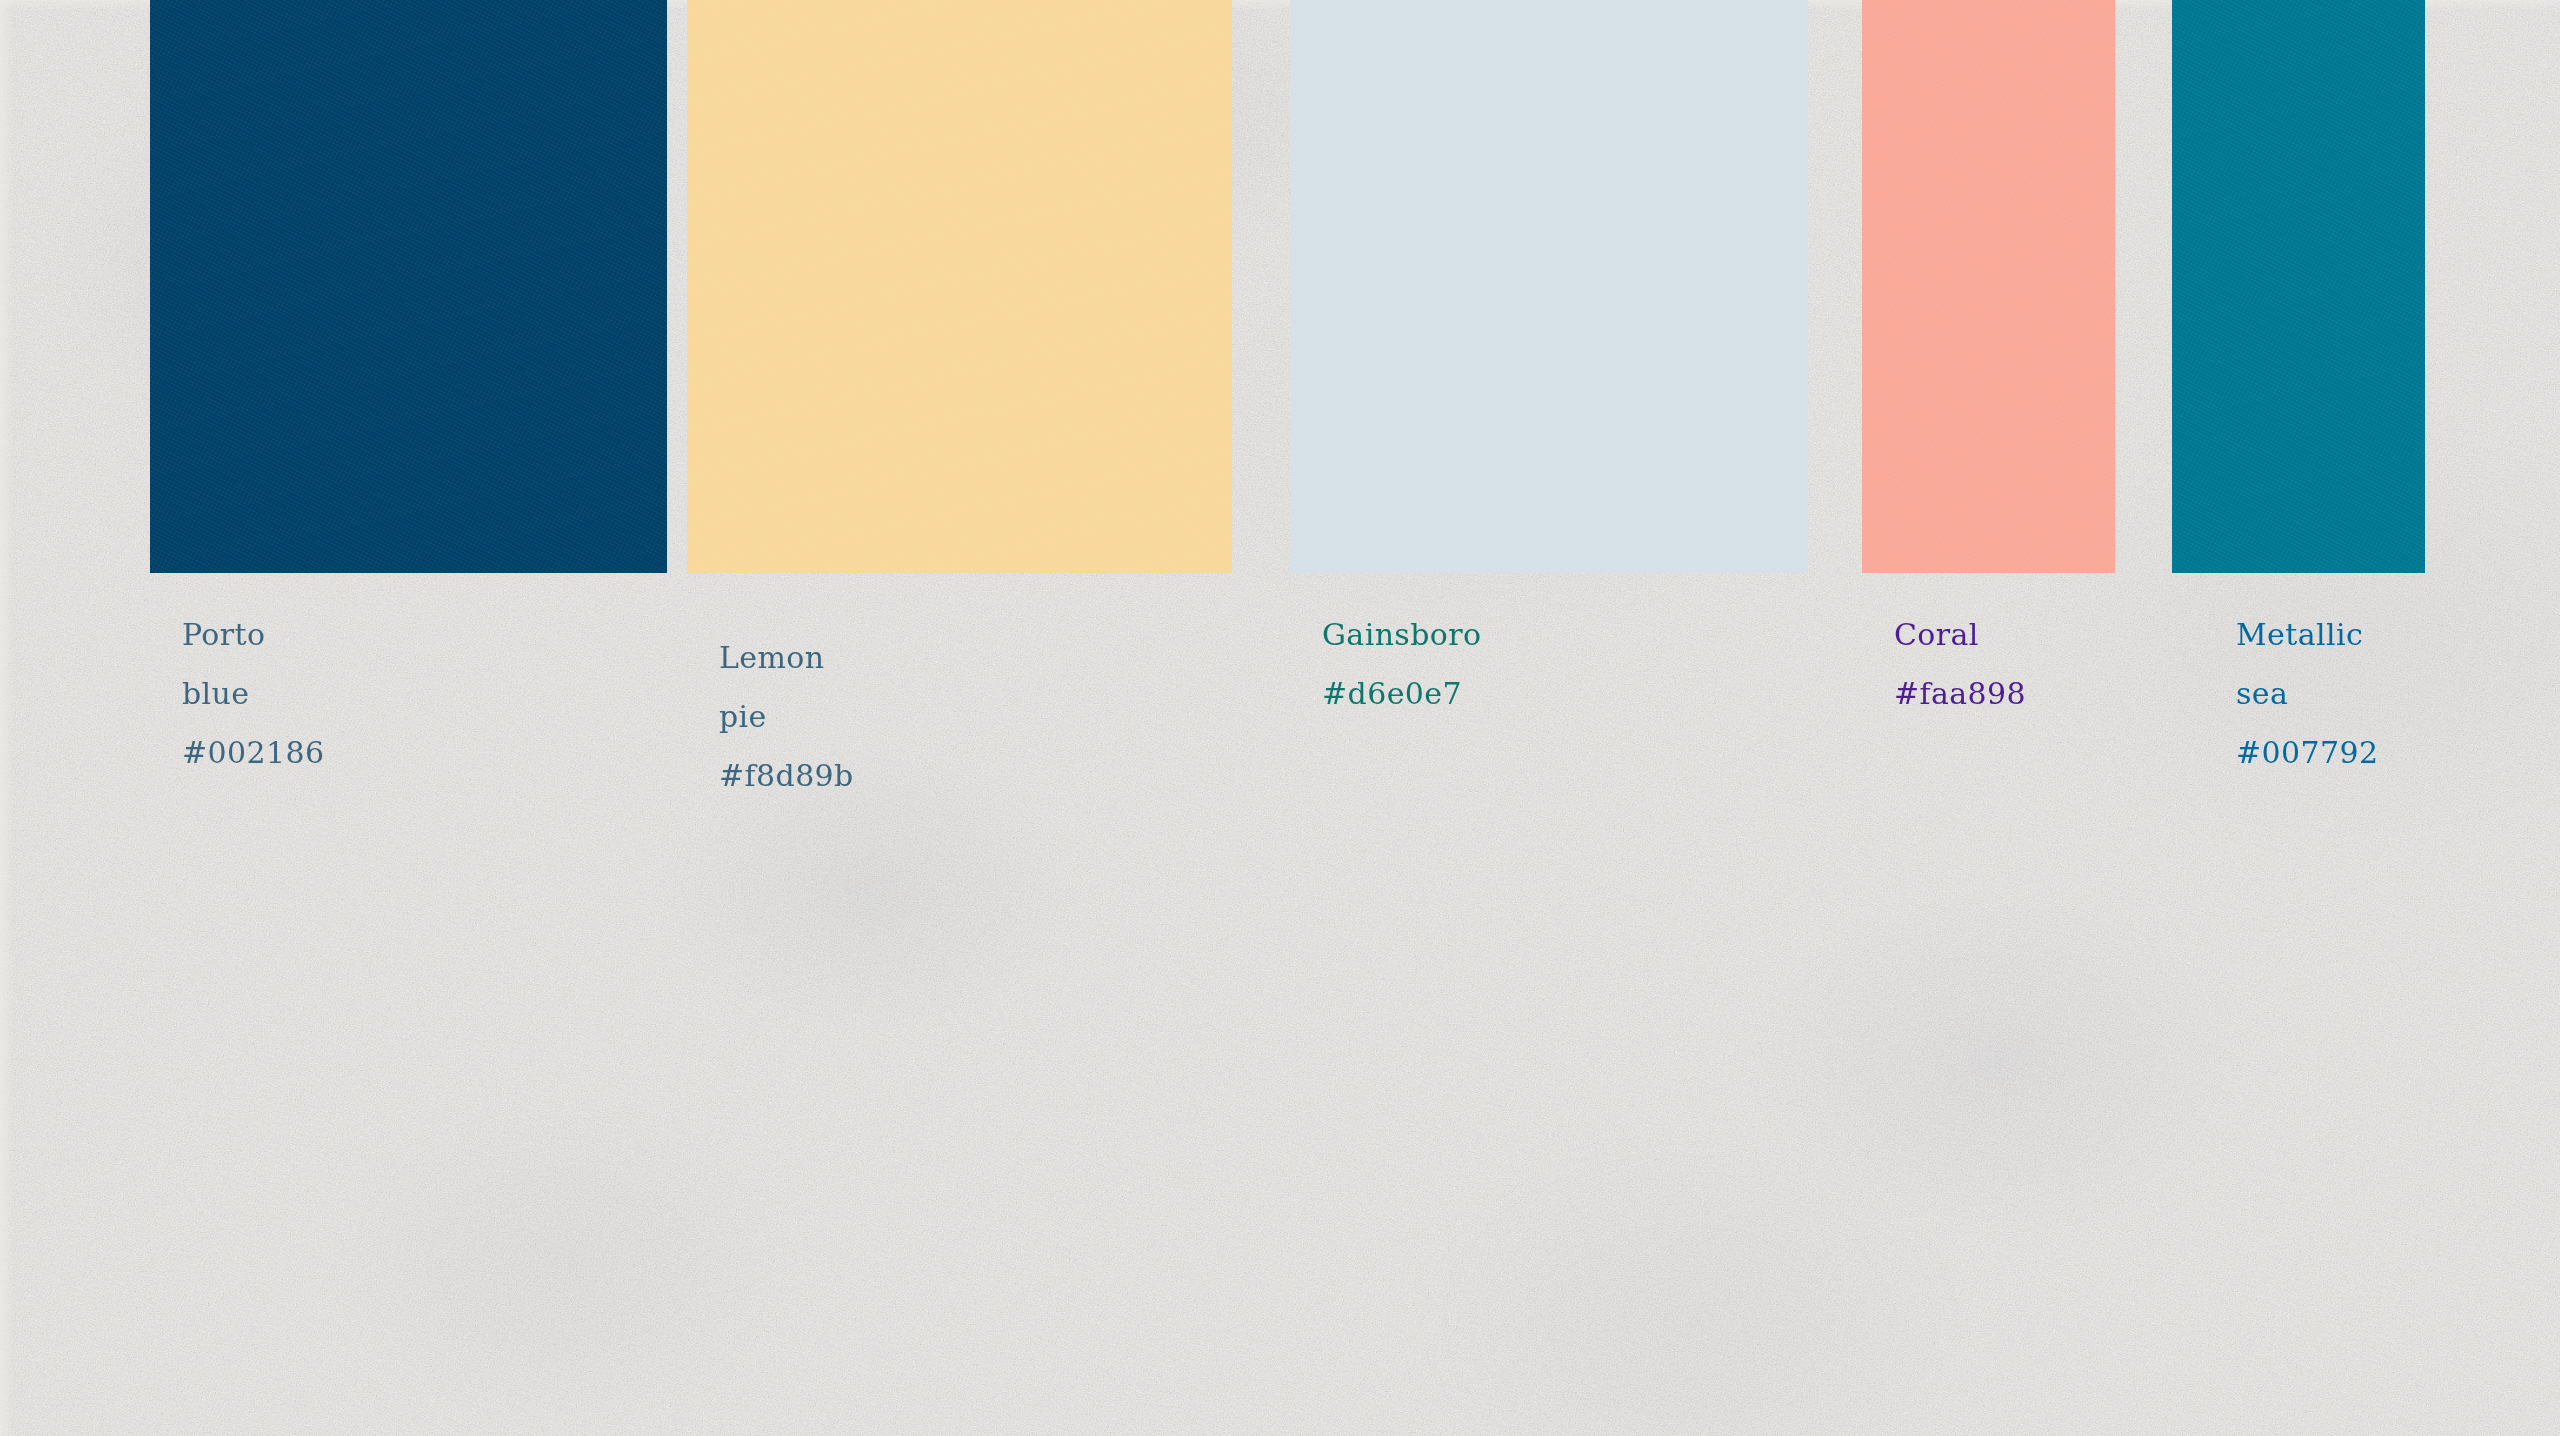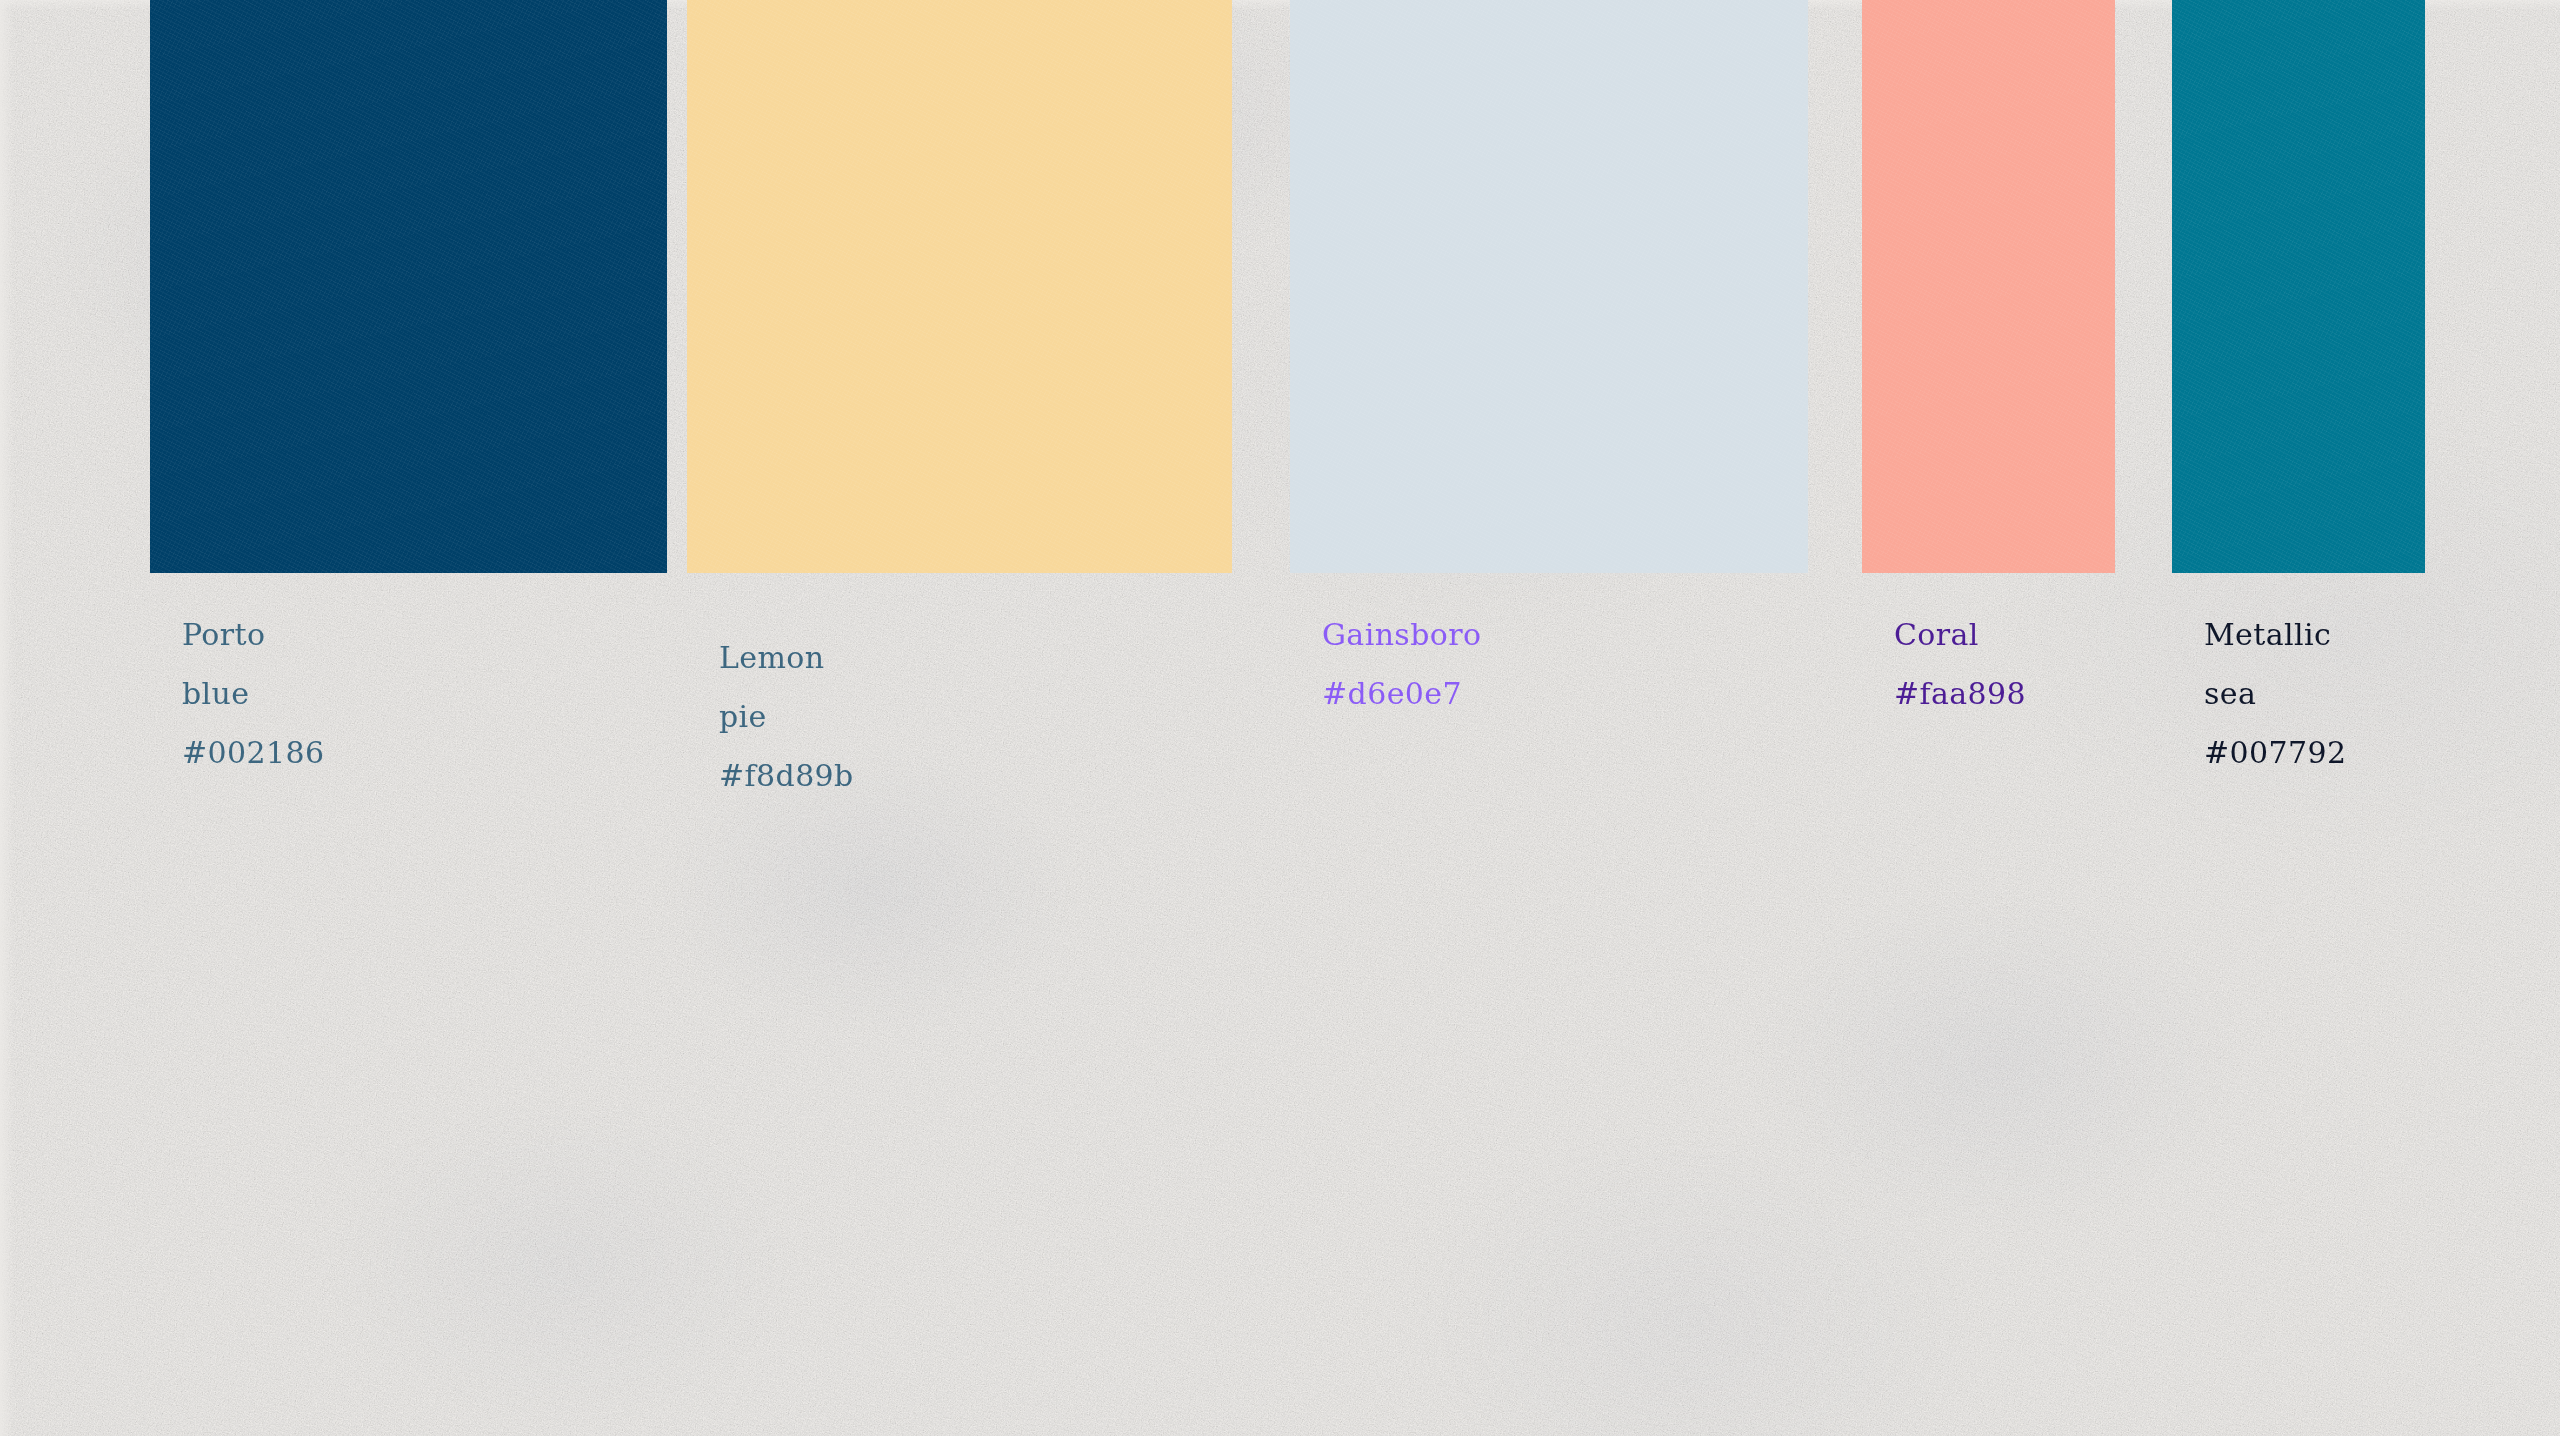--- a/index.html
+++ b/index.html
@@ -149,25 +149,25 @@
     <div class="swatch-card" style="left: 150px; width: 517px;">
       <div class="swatch-chip" style="height: 573px; background-color: rgb(0, 64, 104);"></div>
       <div class="swatch-label" style="top: 605px; color: rgb(61, 103, 128);"><span class="swatch-name">Porto</span><span class="swatch-name">blue</span><span class="swatch-hex">#002186</span></div>
     </div>
     <div class="swatch-card" style="left: 687px; width: 545px;">
       <div class="swatch-chip" style="height: 573px; background-color: rgb(248, 216, 155);"></div>
       <div class="swatch-label" style="top: 628px; color: rgb(61, 103, 128);"><span class="swatch-name">Lemon</span><span class="swatch-name">pie</span><span class="swatch-hex">#f8d89b</span></div>
     </div>
     <div class="swatch-card" style="left: 1290px; width: 518px;">
       <div class="swatch-chip" style="height: 573px; background-color: rgb(214, 224, 231);"></div>
-      <div class="swatch-label" style="top: 605px; color: #8b5cf6;"><span class="swatch-name">Gainsboro</span><span class="swatch-hex">#d6e0e7</span></div>
+      <div class="swatch-label" style="top: 605px; color: #0f766e;"><span class="swatch-name">Gainsboro</span><span class="swatch-hex">#d6e0e7</span></div>
     </div>
     <div class="swatch-card" style="left: 1862px; width: 253px;">
       <div class="swatch-chip" style="height: 573px; background-color: rgb(250, 168, 152);"></div>
       <div class="swatch-label" style="top: 605px; color: #4c1d95;"><span class="swatch-name">Coral</span><span class="swatch-hex">#faa898</span></div>
     </div>
     <div class="swatch-card" style="left: 2172px; width: 253px;">
       <div class="swatch-chip" style="height: 573px; background-color: rgb(0, 119, 146);"></div>
-      <div class="swatch-label" style="top: 605px; color: #0f172a;"><span class="swatch-name">Metallic</span><span class="swatch-name">sea</span><span class="swatch-hex">#007792</span></div>
+      <div class="swatch-label" style="top: 605px; color: #0369a1; margin-left: 32px;"><span class="swatch-name">Metallic</span><span class="swatch-name">sea</span><span class="swatch-hex">#007792</span></div>
     </div>
   </div>
 
 <div id="page-edge"></div>
 
 </body></html>

